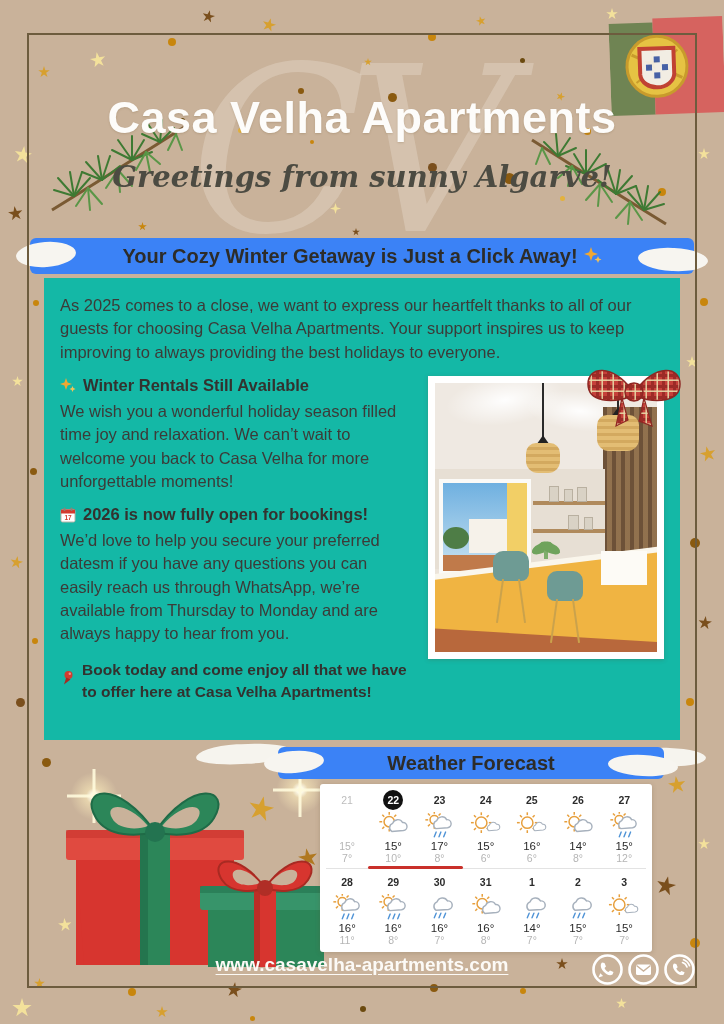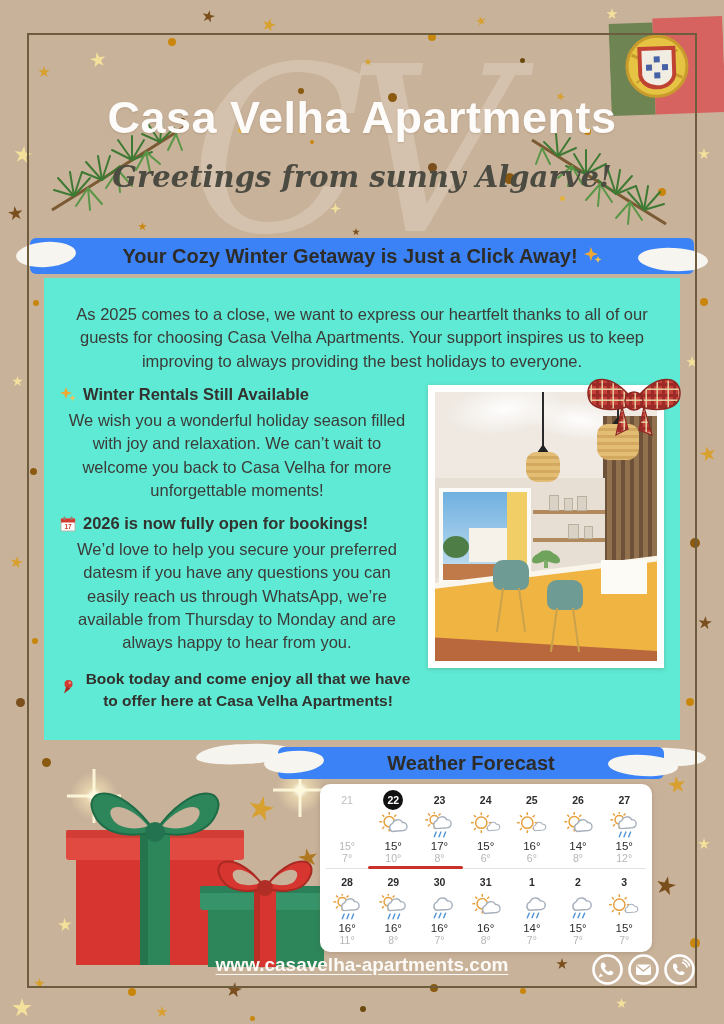--- a/index.html
+++ b/index.html
@@ -44,22 +44,22 @@
     box-shadow:0 0 0 0 transparent;}
   .band:before,.band:after{content:"";position:absolute;background:#f7f5f0;border-radius:50%;}
   .band:before{left:-14px;top:4px;width:60px;height:70%;transform:rotate(-4deg);}
   .band:after{right:-14px;bottom:3px;width:70px;height:65%;transform:rotate(3deg);}
   .banner{left:30px;top:238px;width:664px;height:36px;}
   .banner-text{position:relative;z-index:1;width:100%;text-align:center;line-height:36px;
     font-size:20px;font-weight:700;color:#2d2c29;}
   .banner-text .spark{display:inline-block;vertical-align:-2px;margin-left:6px;}
 
   
-  .card{position:absolute;left:44px;top:278px;width:636px;height:462px;background:#5eead4;z-index:2;
-    padding:25px 16px 0 16px;box-sizing:border-box;font-size:16.5px;color:#3c3b38;line-height:1.42;text-align:center;}
+  .card{position:absolute;left:44px;top:278px;width:636px;height:462px;background:#14b8a6;z-index:2;
+    padding:16px 16px 0 16px;box-sizing:border-box;font-size:16.5px;color:#3c3b38;line-height:1.42;}
   .card p{margin:0 0 10px 0;}
   .sec-head{display:flex;align-items:center;gap:7px;font-weight:700;color:#33322f;margin:10px 0 2px 0;}
   .sec-head .ic{flex:0 0 auto;display:inline-flex;}
   .cta{display:flex;align-items:center;gap:7px;font-weight:700;font-size:15.5px;color:#33322f;margin-top:13px;}
 
   
   .photo{float:right;position:relative;width:236px;height:283px;background:#fff;padding:7px;box-sizing:border-box;
     margin:2px 0 8px 14px;box-shadow:0 1px 4px rgba(90,70,40,.25);}
   .photo-inner{position:relative;width:100%;height:100%;overflow:hidden;background:#ece4da;}
   .ph-ceiling{position:absolute;left:0;top:0;width:100%;height:86px;background:#efe9e2;}
@@ -102,21 +102,21 @@
     repeating-linear-gradient(180deg,#e3bd74 0 4px,#d3a95f 4px 7px);border-radius:10px 10px 12px 12px;}
   .bow-wrap{position:absolute;top:-16px;right:-22px;z-index:5;}
 
   
   .gifts{position:absolute;left:48px;top:748px;width:290px;height:225px;z-index:2;}
 
   
   .wband{left:278px;top:747px;width:386px;height:32px;}
   .wband .banner-text{line-height:32px;font-size:20px;}
   .calendar{position:absolute;left:320px;top:784px;width:332px;height:168px;background:#fff;z-index:2;
-    border-radius:10px;box-shadow:0 1px 5px rgba(100,80,50,.25);padding:6px 4px;box-sizing:border-box;}
+    border-radius:3px;box-shadow:0 1px 5px rgba(100,80,50,.25);padding:6px 4px;box-sizing:border-box;}
   .wrow{display:flex;}
   .wcell{width:46.2px;text-align:center;}
   .wday{font-size:10.5px;font-weight:700;color:#2c2c2c;height:20px;line-height:20px;}
   .wday.muted{color:#bdbdbd;font-weight:400;}
   .wday.selected{width:20px;height:20px;line-height:20px;margin:0 auto;background:#111;color:#fff;border-radius:50%;}
   .wicon{height:30px;display:flex;align-items:center;justify-content:center;}
   .whigh{font-size:11.5px;font-weight:400;color:#2b2b2b;margin-top:0;}
   .wlow{font-size:10.5px;color:#b5b5b5;}
   .wsep{position:absolute;left:6px;top:84px;width:320px;height:1px;background:#e3e3e3;}
   .wredbar{position:absolute;left:48px;top:82px;width:95px;height:3px;background:#c9302a;border-radius:2px;}
@@ -427,21 +427,21 @@
     <div class="sec-head">
       <span class="ic">
           <svg width="16" height="16" viewBox="0 0 16 16">
             <path d="M6 0 L7.6 4.4 L12 6 L7.6 7.6 L6 12 L4.4 7.6 L0 6 L4.4 4.4 Z" fill="#f0a832"></path>
             <path d="M12.5 8 L13.4 10.1 L15.5 11 L13.4 11.9 L12.5 14 L11.6 11.9 L9.5 11 L11.6 10.1 Z" fill="#f4c255"></path>
           </svg>
         </span>
       <span>Winter Rentals Still Available</span>
     </div>
 
-    <p>We wish you a wonderful holiday season filled with joy and relaxation. We can’t wait to welcome you back to Casa Velha for more unforgettable moments!</p>
+    <p>We wish you a wonderful holiday season filled time joy and relaxation. We can’t wait to welcome you back to Casa Velha for more unforgettable moments!</p>
 
     <div class="sec-head">
       <span class="ic">
           <svg width="16" height="16" viewBox="0 0 16 16">
             <rect x="1" y="2.5" width="14" height="12.5" rx="1.5" fill="#fff" stroke="#b9b2a6" stroke-width="1"></rect>
             <path d="M1 2.5 h14 v4 h-14 z" fill="#d23b2f"></path>
             <rect x="3.5" y="0.5" width="2" height="3.5" rx="1" fill="#8a8378"></rect>
             <rect x="10.5" y="0.5" width="2" height="3.5" rx="1" fill="#8a8378"></rect>
             <text x="8" y="13.2" font-size="6.5" font-weight="bold" fill="#d23b2f" text-anchor="middle" font-family="Liberation Sans, sans-serif">17</text>
           </svg>

